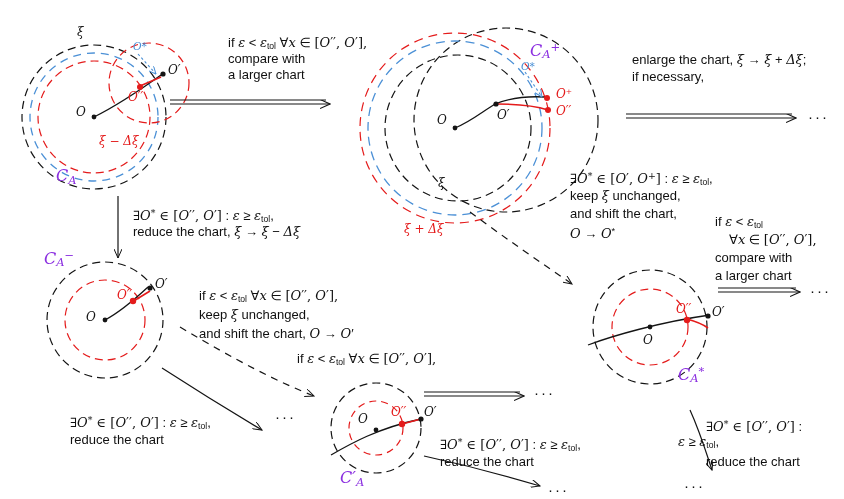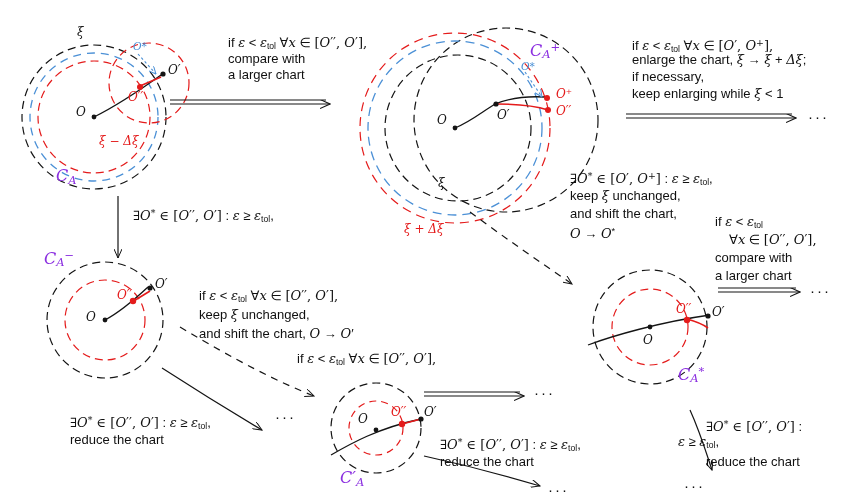--- a/index.html
+++ b/index.html
@@ -195,34 +195,31 @@
 <div class="lbl lblk" style="left:643px;top:333px;">O</div>
 <div class="lbl lblk" style="left:712px;top:305px;">O′</div>
 <div class="lbl lred" style="left:676px;top:302px;">O′′</div>
 
 <div class="txt" style="left:228px;top:33px;">
   if <span class="math">ε</span> &lt; <span class="math">ε<span class="tol">tol</span></span> ∀<span class="math">x</span> ∈ <span class="mathu">[<span class="math">O</span>′′, <span class="math">O</span>′],</span>
 </div>
 <div class="txt" style="left:228px;top:49px;">compare with</div>
 <div class="txt" style="left:228px;top:65px;">a larger chart</div>
 
-<div class="txt" style="left:632px;top:33px;">
-  if <span class="math">ε</span> &lt; <span class="math">ε<span class="tol">tol</span></span> ∀<span class="math">x</span> ∈ <span class="mathu">[<span class="math">O</span>′, <span class="math">O</span><span class="sup">+</span>],</span>
-</div>
 <div class="txt" style="left:632px;top:50px;">
   enlarge the chart, <span class="math">ξ</span> → <span class="math">ξ</span> + <span class="math">Δξ</span>;
 </div>
 <div class="txt" style="left:632px;top:67px;">if necessary,</div>
-<div class="txt" style="left:632px;top:84px;">
-  keep enlarging while <span class="math">ξ</span> &lt; 1
-</div>
 <div class="dots" style="left:808px;top:108px;">···</div>
 
 <div class="txt" style="left:133px;top:203px;">
   <span class="mathu">∃<span class="math">O</span><span class="sup">*</span> ∈ [<span class="math">O</span>′′, <span class="math">O</span>′]</span> : <span class="math">ε</span> ≥ <span class="math">ε<span class="tol">tol</span></span>,
+</div>
+<div class="txt" style="left:133px;top:222px;">
+  reduce the chart, <span class="math">ξ</span> → <span class="math">ξ</span> − <span class="math">Δξ</span>
 </div>
 
 <div class="txt" style="left:570px;top:166px;">
   <span class="mathu">∃<span class="math">O</span><span class="sup">*</span> ∈ [<span class="math">O</span>′, <span class="math">O</span><span class="sup">+</span>]</span> : <span class="math">ε</span> ≥ <span class="math">ε<span class="tol">tol</span></span>,
 </div>
 <div class="txt" style="left:570px;top:186px;">
   keep <span class="math">ξ</span> unchanged,
 </div>
 <div class="txt" style="left:570px;top:204px;">and shift the chart,</div>
 <div class="txt" style="left:570px;top:222px;">

